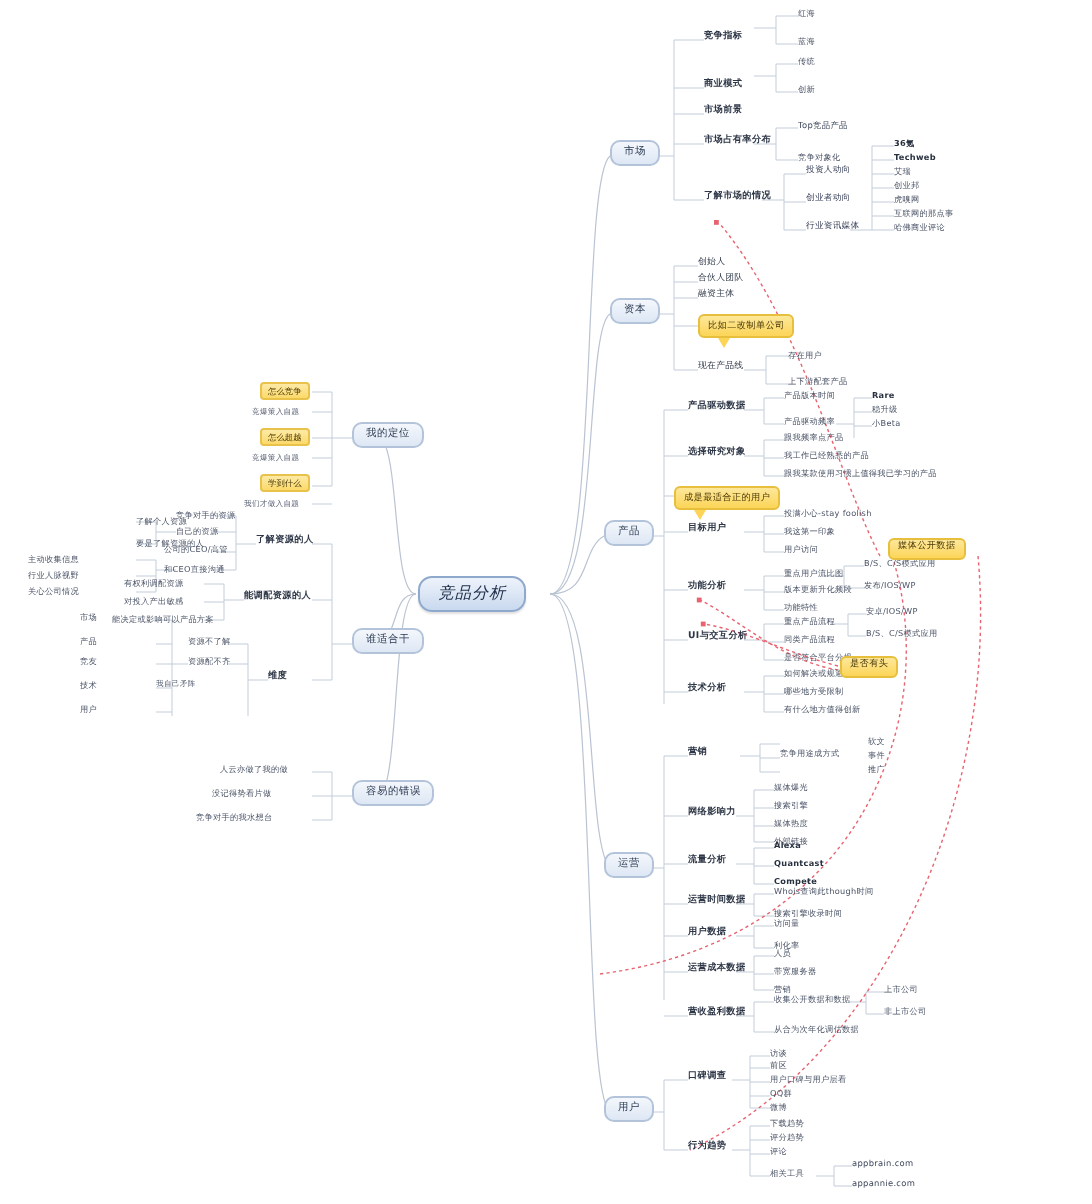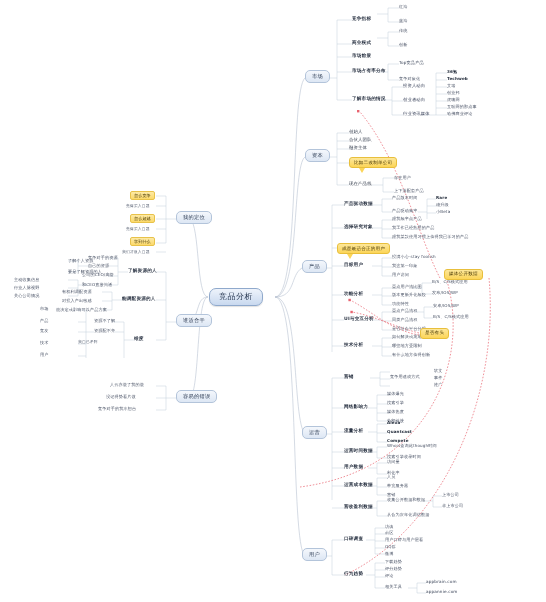--- a/index.html
+++ b/index.html
@@ -322,21 +322,21 @@
       <path d="M419,333 C392,326 375,316 352,312"></path>
       <path d="M489,278 C500,400 440,530 345,575"></path>
     </g>
     <g fill="#e8636f">
       <rect x="357" y="110" width="2.4" height="2.4"></rect>
       <rect x="348.4" y="298.8" width="2.4" height="2.4"></rect>
       <rect x="350.4" y="310.8" width="2.4" height="2.4"></rect>
     </g>
   </svg>
 
-  <div class="node root" style="left:209px;top:288px;">竞品分析</div>
+  <div class="node root" style="left:209px;top:288px;font-style:italic;">竞品分析</div>
 
   <div class="node lvl1" style="left:305px;top:70px;">市场</div>
   <div class="node branch-label" style="left:352px;top:17px;">竞争指标</div>
   <div class="node leaf" style="left:399px;top:5px;">红海</div>
   <div class="node leaf" style="left:399px;top:19px;">蓝海</div>
   <div class="node branch-label" style="left:352px;top:41px;">商业模式</div>
   <div class="node leaf" style="left:399px;top:29px;">传统</div>
   <div class="node leaf" style="left:399px;top:43px;">创新</div>
   <div class="node branch-label" style="left:352px;top:54px;">市场前景</div>
   <div class="node branch-label" style="left:352px;top:69px;">市场占有率分布</div>

